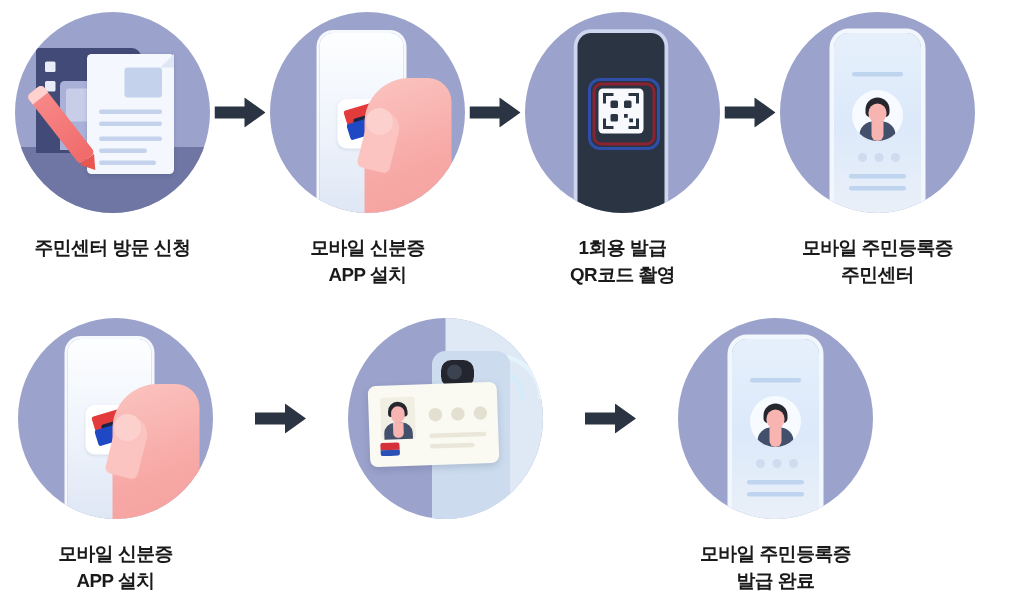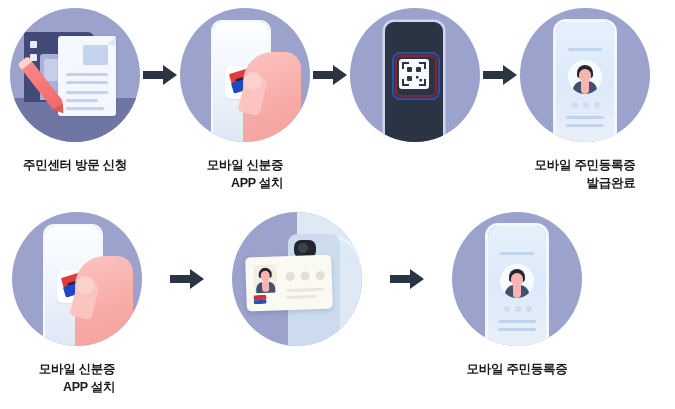--- a/index.html
+++ b/index.html
@@ -38,21 +38,21 @@
   .bubble {
     width: 130px;
     height: 134px;
     border-radius: 50%;
     position: relative;
     overflow: hidden;
     background: #9ba3cc;
   }
   .caption {
     margin-top: 14px;
-    text-align: right;
+    text-align: center;
     font-size: 12.5px;
     font-weight: bold;
     color: #1a1a1a;
     line-height: 1.45;
     letter-spacing: -0.3px;
     white-space: nowrap;
   }
   .caption .l2 { display: block; }
 
   
@@ -351,20 +351,24 @@
                 <path d="M22 17h2v7h-7v-2h5z"></path>
               <rect x="5" y="5" width="5" height="5" rx="1"></rect>
               <rect x="14" y="5" width="5" height="5" rx="1"></rect>
               <rect x="5" y="14" width="5" height="5" rx="1"></rect>
               <rect x="14" y="14" width="2.5" height="2.5"></rect>
               <rect x="17.5" y="17" width="2.5" height="2.5"></rect>
             </g>
           </svg>
         </div>
       </div>
+      <div class="caption">
+        <span>1회용 발급</span>
+        <span class="l2">QR코드 촬영</span>
+      </div>
     </div>
 
     <div class="arrow">
       <svg width="34" height="20" viewBox="0 0 34 20" aria-hidden="true">
         <path d="M0 6 H20 V0 L34 10 L20 20 V14 H0 Z" fill="#2b3443"></path>
       </svg>
     </div>
 
     <div class="step">
       <div class="bubble">
@@ -379,21 +383,21 @@
         <div class="s4-dots">
             <i></i>
             <i></i>
             <i></i>
           </div>
         <div class="s4-bar b1"></div>
         <div class="s4-bar b2"></div>
       </div>
       <div class="caption">
         <span>모바일 주민등록증</span>
-        <span class="l2">발급완료</span>
+        <span class="l2">주민센터</span>
       </div>
     </div>
   </div>
 
   <div class="row row-2" style="padding-left:12px;">
 
     <div class="step">
       <div class="bubble">
         <div class="s2-phone"></div>
         <div class="s2-icon-plate"></div>
@@ -463,17 +467,18 @@
         <div class="s4-dots">
             <i></i>
             <i></i>
             <i></i>
           </div>
         <div class="s4-bar b1"></div>
         <div class="s4-bar b2"></div>
       </div>
       <div class="caption">
         <span>모바일 주민등록증</span>
+        <span class="l2">발급 완료</span>
       </div>
     </div>
   </div>
 
 </div>
 
 </body></html>

